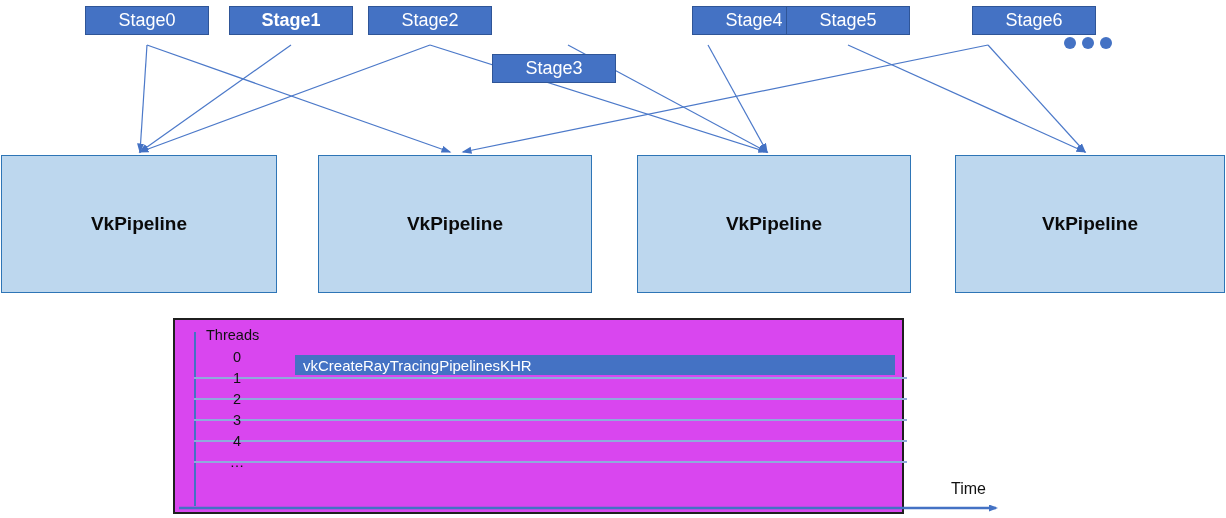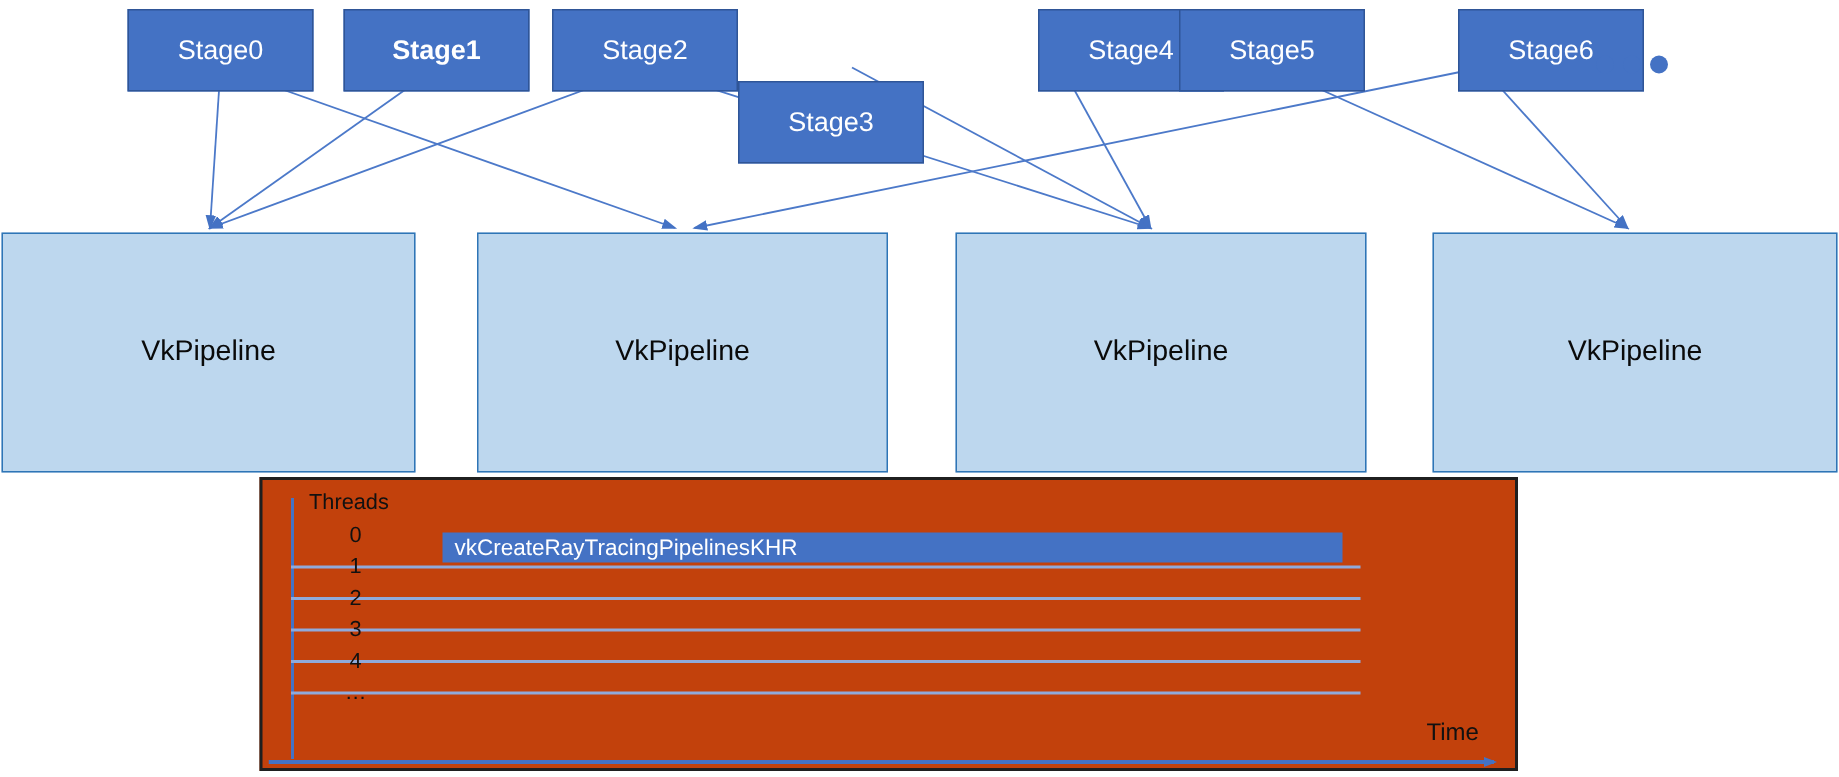--- a/index.html
+++ b/index.html
@@ -8,44 +8,44 @@
     --connector:#4C79C9; --bar-fill:#4472C4;
     --separator:#8FAADC; --axis:#4472C4; --chart-border:#1F1F1F;
   }
   *{margin:0;padding:0;box-sizing:border-box;}
   html,body{background:#ffffff;}
   body{font-family:"Liberation Sans",sans-serif;}
   #canvas{position:relative;width:1226px;height:518px;background:#fff;overflow:hidden;}
 
   
   .stage{
-    position:absolute;top:6px;height:55px;width:124px;
+    position:absolute;top:6px;height:29px;width:124px;
     background:var(--stage-fill);border:1.6px solid var(--stage-border);
     color:#fff;font-size:18px;display:flex;align-items:center;justify-content:center;
   }
   .dot{
     position:absolute;top:37px;width:12px;height:12px;border-radius:50%;
     background:var(--stage-fill);
   }
 
   
   .pipeline{
-    position:absolute;top:155px;height:160px;
+    position:absolute;top:155px;height:138px;
     background:var(--pipeline-fill);border:1.6px solid var(--pipeline-border);
-    color:#0a0a0a;font-size:19px;display:flex;align-items:center;justify-content:center;
+    color:#0a0a0a;font-size:19px;display:flex;align-items:center;justify-content:center;font-weight:bold;
   }
 
   
   #connector-svg{position:absolute;left:0;top:0;width:1226px;height:518px;pointer-events:none;}
   #connector-svg line{stroke:var(--connector);stroke-width:1.2;}
 
   
   #chart{
-    position:absolute;left:173px;top:318px;width:839px;height:196px;
-    background:#c2410c;border:2px solid var(--chart-border);
+    position:absolute;left:173px;top:318px;width:731px;height:196px;
+    background:#d946ef;border:2px solid var(--chart-border);
   }
   #threads-label{position:absolute;left:31px;top:7px;font-size:14.5px;color:#111;}
   #y-axis{position:absolute;left:19px;top:12px;width:1.5px;height:174px;background:var(--axis);}
   .row-label{position:absolute;left:38px;width:48px;text-align:center;font-size:14.5px;color:#111;}
   .separator{position:absolute;left:19px;width:713px;height:1.5px;background:var(--separator);}
   #timeline-bar{
     position:absolute;left:120px;top:35px;width:600px;height:20px;
     background:var(--bar-fill);color:#fff;font-size:15px;
     display:flex;align-items:center;padding-left:8px;white-space:nowrap;overflow:hidden;
   }

